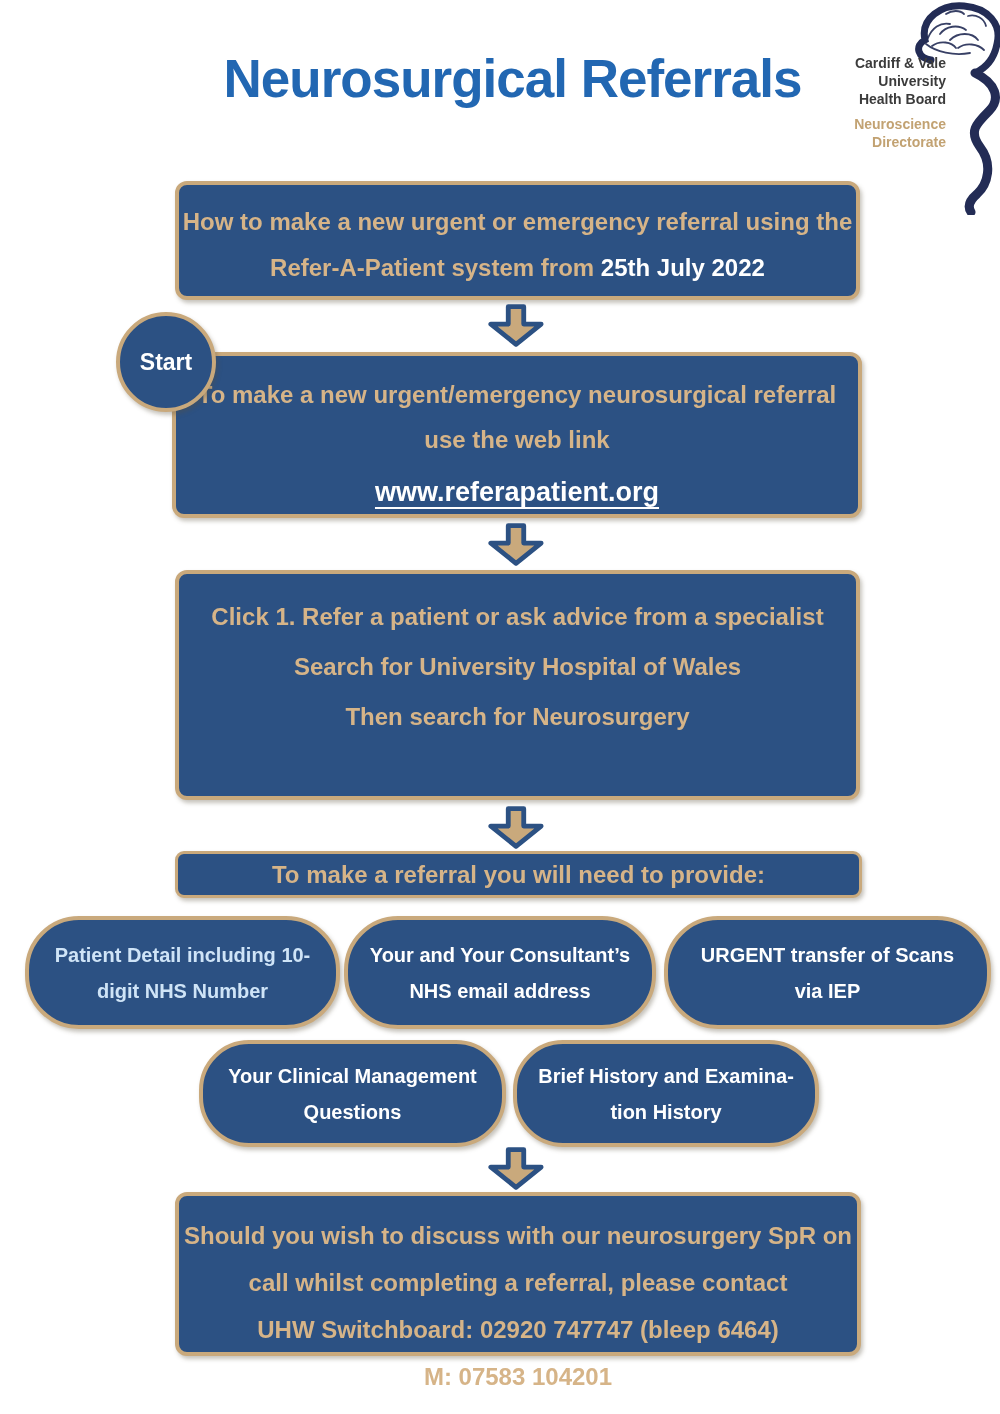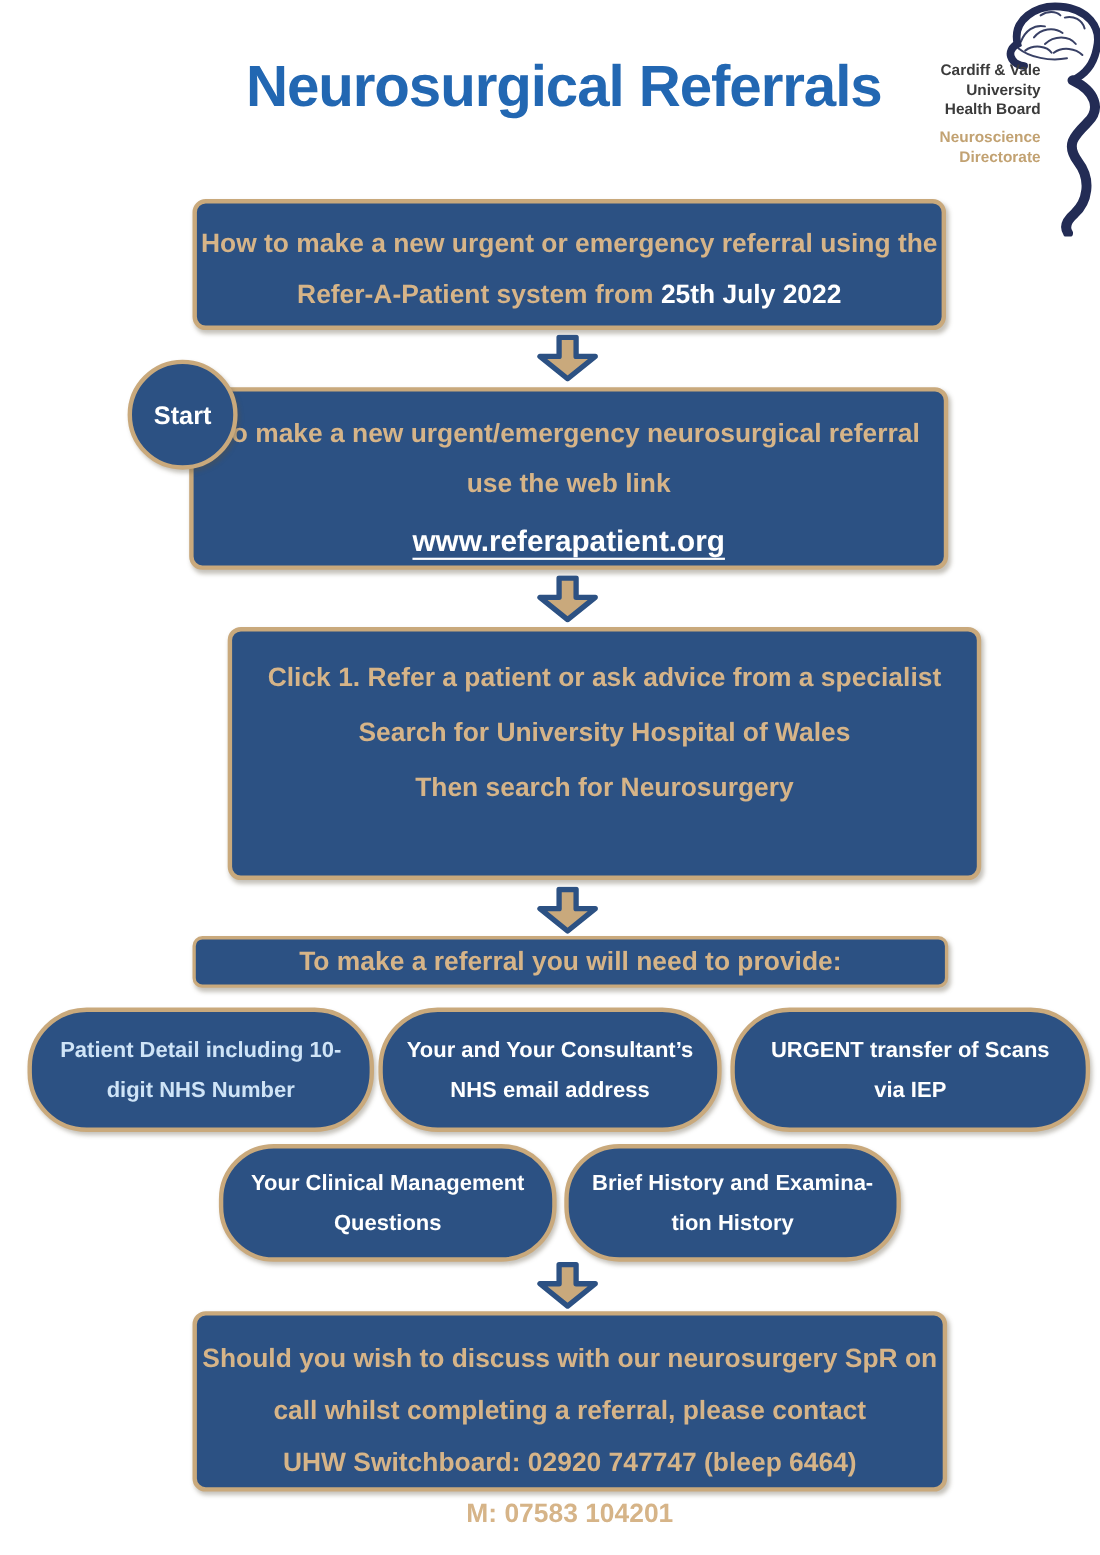--- a/index.html
+++ b/index.html
@@ -29,26 +29,26 @@
   .fline{white-space:nowrap;font-size:24px;line-height:45px;}
 
   .intro-box{left:175px;top:181px;width:685px;height:119px;padding-top:14px;}
   .intro-box .fline{line-height:46px;}
   .date-highlight{color:var(--white);}
 
   .weblink-box{left:172px;top:352px;width:690px;height:166px;padding-top:16px;}
   .weblink{color:var(--white);font-size:27px;margin-top:8px;
     text-decoration:underline;text-underline-offset:6px;text-decoration-thickness:2px;}
 
-  .start-circle{position:absolute;left:116px;top:327px;width:100px;height:100px;
+  .start-circle{position:absolute;left:116px;top:312px;width:100px;height:100px;
     background:var(--navy);border:4px solid var(--tan-border);border-radius:50%;
     display:flex;align-items:center;justify-content:center;
     color:var(--white);font-size:23px;font-weight:bold;box-shadow:2px 3px 4px rgba(90,80,60,.35);}
 
-  .steps-box{left:175px;top:570px;width:685px;height:230px;padding-top:18px;margin-left:32px;}
+  .steps-box{left:175px;top:570px;width:685px;height:230px;padding-top:18px;}
   .steps-box .fline{line-height:50px;}
 
   .provide-bar{left:175px;top:851px;width:687px;height:47px;border-radius:9px;
     border-width:3px;justify-content:center;padding-top:0;}
   .provide-bar .fline{line-height:24px;}
 
   .pill{position:absolute;background:var(--navy);border:4px solid var(--tan-border);
     color:var(--white);font-weight:bold;display:flex;flex-direction:column;
     align-items:center;justify-content:center;text-align:center;
     box-shadow:2px 3px 4px rgba(90,80,60,.35);}

